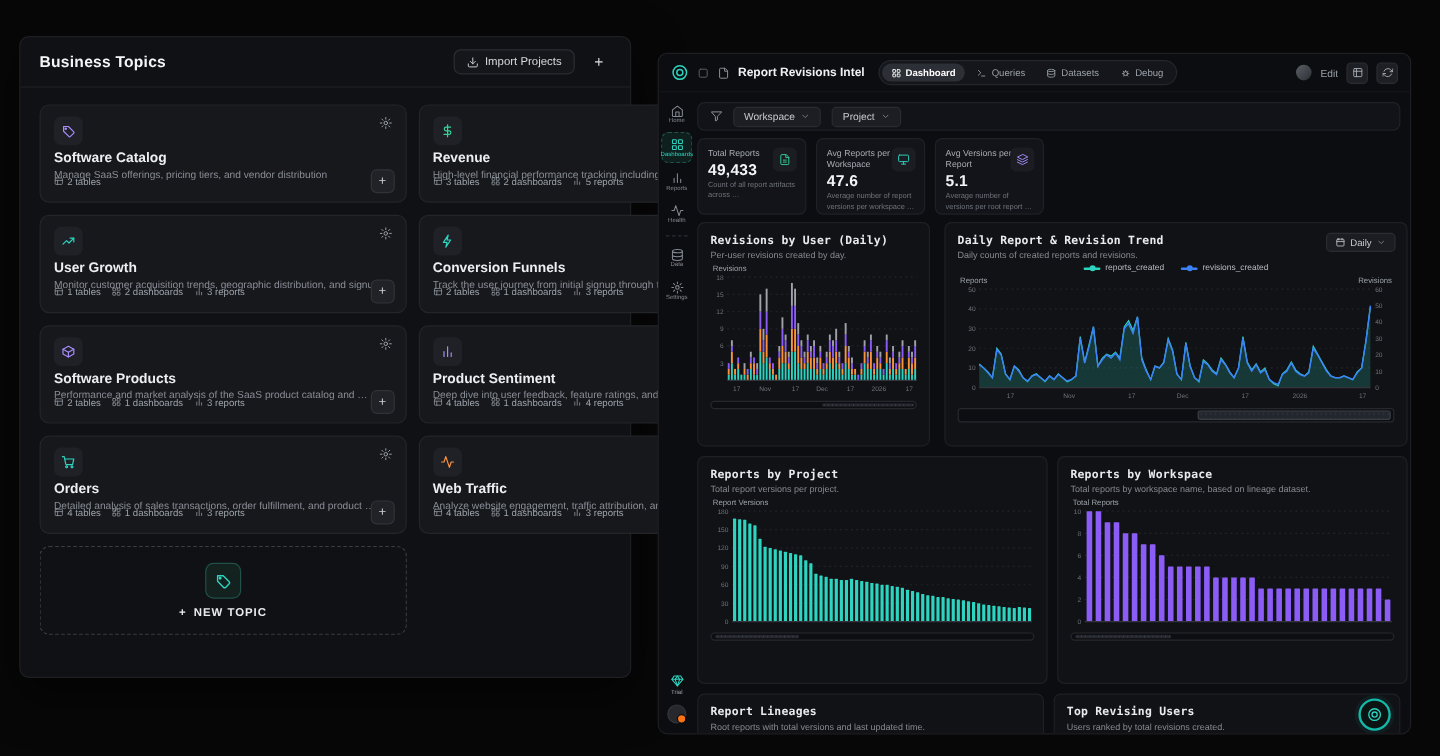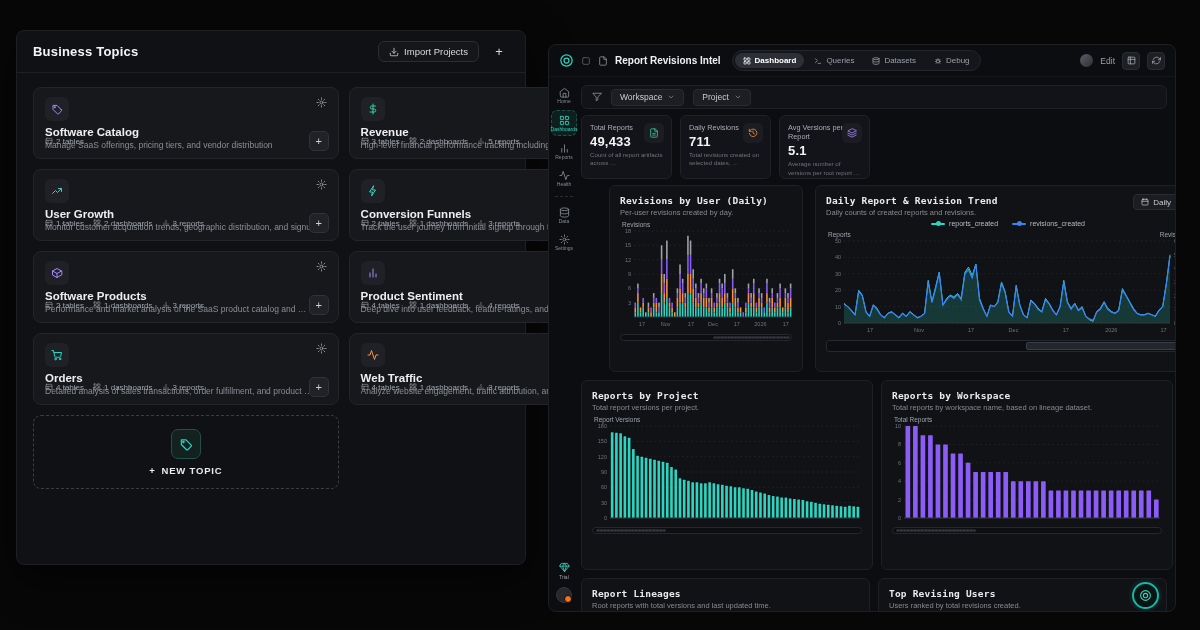--- a/index.html
+++ b/index.html
@@ -8,21 +8,21 @@
           font-family:"Liberation Sans","DejaVu Sans",sans-serif;-webkit-font-smoothing:antialiased;}
   .win{position:absolute;border-radius:8px;}
   
   .win.left{left:16px;top:30px;width:510px;height:535px;background:#101114;border:1px solid #1e1f23;box-shadow:0 14px 40px rgba(0,0,0,.55);}
   .lp-header{height:42px;display:flex;align-items:center;justify-content:space-between;padding:0 16px;border-bottom:1px solid #1f2024;gap:12px;}
   .lp-title{font-size:13px;font-weight:700;color:#f4f5f7;margin:0;letter-spacing:.2px;}
   .lp-actions{display:flex;gap:10px;}
   .btn-import{display:flex;align-items:center;gap:5px;background:#15161a;border:1px solid #2b2d33;color:#d8dade;font-size:9.5px;padding:4px 10px;border-radius:6px;cursor:pointer;}
   .btn-hplus{width:20px;height:20px;background:transparent;border:none;color:#d8dade;font-size:13px;cursor:pointer;display:flex;align-items:center;justify-content:center;}
   .topics{padding:14px 16px 0;display:grid;grid-template-columns:1fr 1fr;gap:10px;}
-  .topic-card{background:#17181c;border:1px solid #232529;border-radius:8px;padding:9px 11px;height:72px;position:relative;cursor:pointer;}
+  .topic-card{background:#17181c;border:1px solid #232529;border-radius:8px;padding:9px 11px;height:82px;position:relative;cursor:pointer;}
   .tc-top{display:flex;justify-content:space-between;align-items:flex-start;}
   .tc-icon{width:24px;height:24px;border-radius:6px;background:#1f2126;display:flex;align-items:center;justify-content:center;}
   .tc-gear{color:#9ca3ab;display:flex;cursor:pointer;}
   .topic-card h3{font-size:11.5px;color:#edeef1;margin:5px 0 2px;font-weight:700;}
   .topic-card p{font-size:8.5px;color:#898d95;margin:0;white-space:nowrap;overflow:hidden;text-overflow:ellipsis;}
   .tc-foot{position:absolute;left:11px;right:9px;bottom:7px;display:flex;justify-content:space-between;align-items:center;}
   .tc-meta{display:flex;gap:9px;}
   .meta-item{display:flex;align-items:center;gap:3px;font-size:8px;color:#9ca3ab;}
   .tc-add{width:20px;height:20px;border-radius:5px;background:#202227;border:1px solid #303238;color:#ced2d8;font-size:11px;line-height:1;display:flex;align-items:center;justify-content:center;cursor:pointer;}
   .new-topic{grid-column:1;height:74px;border:1.5px dashed #3b3d43;border-radius:8px;display:flex;flex-direction:column;align-items:center;justify-content:center;gap:6px;cursor:pointer;background:transparent;}
@@ -52,21 +52,21 @@
   .rail-avatar::after{content:"";position:absolute;right:-1px;bottom:-1px;width:6px;height:6px;border-radius:50%;background:#f97316;border:1.5px solid #0c0d10;}
   .main{flex:1;padding:8px 8px 0 2px;overflow:hidden;}
   .filterbar{height:24px;background:#121318;border:1px solid #1f2126;border-radius:6px;display:flex;align-items:center;gap:9px;padding:0 10px;color:#8b8f97;}
   .chip{display:flex;align-items:center;gap:5px;background:#1c1e24;border:1px solid #282b31;border-radius:4px;padding:2.5px 8px;font-size:8.5px;color:#c8cbd1;cursor:pointer;}
   .kpis{display:grid;grid-template-columns:repeat(6,1fr);gap:8px;margin-top:6px;}
   .kpi{background:#131419;border:1px solid #1f2127;border-radius:6px;padding:7px 8px;height:64px;position:relative;}
   .kpi-title{font-size:7.3px;color:#a8acb4;line-height:1.25;max-width:58px;}
   .kpi-value{font-size:13px;font-weight:700;color:#f3f4f6;margin-top:2px;letter-spacing:.2px;}
   .kpi-desc{font-size:6.2px;color:#6f737b;line-height:1.35;margin-top:2px;display:-webkit-box;-webkit-line-clamp:2;-webkit-box-orient:vertical;overflow:hidden;}
   .kpi-icon{position:absolute;top:7px;right:7px;width:20px;height:20px;border-radius:5px;background:#1b1d23;display:flex;align-items:center;justify-content:center;}
-  .chart-row1{display:flex;gap:12px;margin-top:6px;margin-left:28px;}
+  .chart-row1{display:flex;gap:12px;margin-top:6px;}
   .chart-row2{display:flex;gap:8px;margin-top:8px;}
   .chart-row3{display:flex;gap:8px;margin-top:8px;}
   .card{background:#111216;border:1px solid #1e2025;border-radius:6px;padding:9px 10px;position:relative;}
   .card h2{font-family:"DejaVu Sans Mono","Liberation Mono",monospace;font-size:9.5px;color:#e9ebef;margin:0;font-weight:700;letter-spacing:.2px;}
   .card .sub{font-size:7.5px;color:#85898f;margin-top:2px;}
   #card-user-daily{width:194px;height:187px;}
   #card-trend{flex:1;height:187px;}
   #card-project{width:292px;height:190px;}
   #card-workspace{flex:1;height:190px;}
   .row3-card{flex:1;height:76px;}
@@ -641,28 +641,27 @@
     <div class="kpi-value">49,433</div>
     <div class="kpi-desc">Count of all report artifacts across …</div>
     <div class="kpi-icon">
                 <svg width="10" height="10" viewBox="0 0 24 24" fill="none" stroke="#34d399" stroke-width="1.9" stroke-linecap="round" stroke-linejoin="round">
                   <path d="M14 2H6a2 2 0 0 0-2 2v16a2 2 0 0 0 2 2h12a2 2 0 0 0 2-2V8z"></path>
                   <path d="M14 2v6h6M15 13H9M15 17H9"></path>
                 </svg>
               </div>
             </div>
             <div class="kpi">
-              <div class="kpi-title">Daily Revisions</div>
-    <div class="kpi-value">711</div>
-    <div class="kpi-desc">Total revisions created on selected dates, …</div>
+              <div class="kpi-title">Avg Reports per Workspace</div>
+    <div class="kpi-value">47.6</div>
+    <div class="kpi-desc">Average number of report versions per workspace …</div>
     <div class="kpi-icon">
-                <svg width="10" height="10" viewBox="0 0 24 24" fill="none" stroke="#fb923c" stroke-width="1.9" stroke-linecap="round" stroke-linejoin="round">
-                  <path d="M3 3v5h5"></path>
-                  <path d="M3.3 13a9 9 0 1 0 2-7.2L3 8"></path>
-                  <path d="M12 7v5l3.5 2"></path>
+                <svg width="10" height="10" viewBox="0 0 24 24" fill="none" stroke="#2dd4bf" stroke-width="1.9" stroke-linecap="round" stroke-linejoin="round">
+                  <rect x="2" y="3" width="20" height="13" rx="2"></rect>
+                  <path d="M8 21h8M12 16v5"></path>
                 </svg>
               </div>
             </div>
             <div class="kpi">
               <div class="kpi-title">Avg Versions per Report</div>
     <div class="kpi-value">5.1</div>
     <div class="kpi-desc">Average number of versions per root report …</div>
     <div class="kpi-icon">
                 <svg width="10" height="10" viewBox="0 0 24 24" fill="none" stroke="#a78bfa" stroke-width="1.9" stroke-linecap="round" stroke-linejoin="round">
                   <path d="M12 2 2 7l10 5 10-5z"></path>

